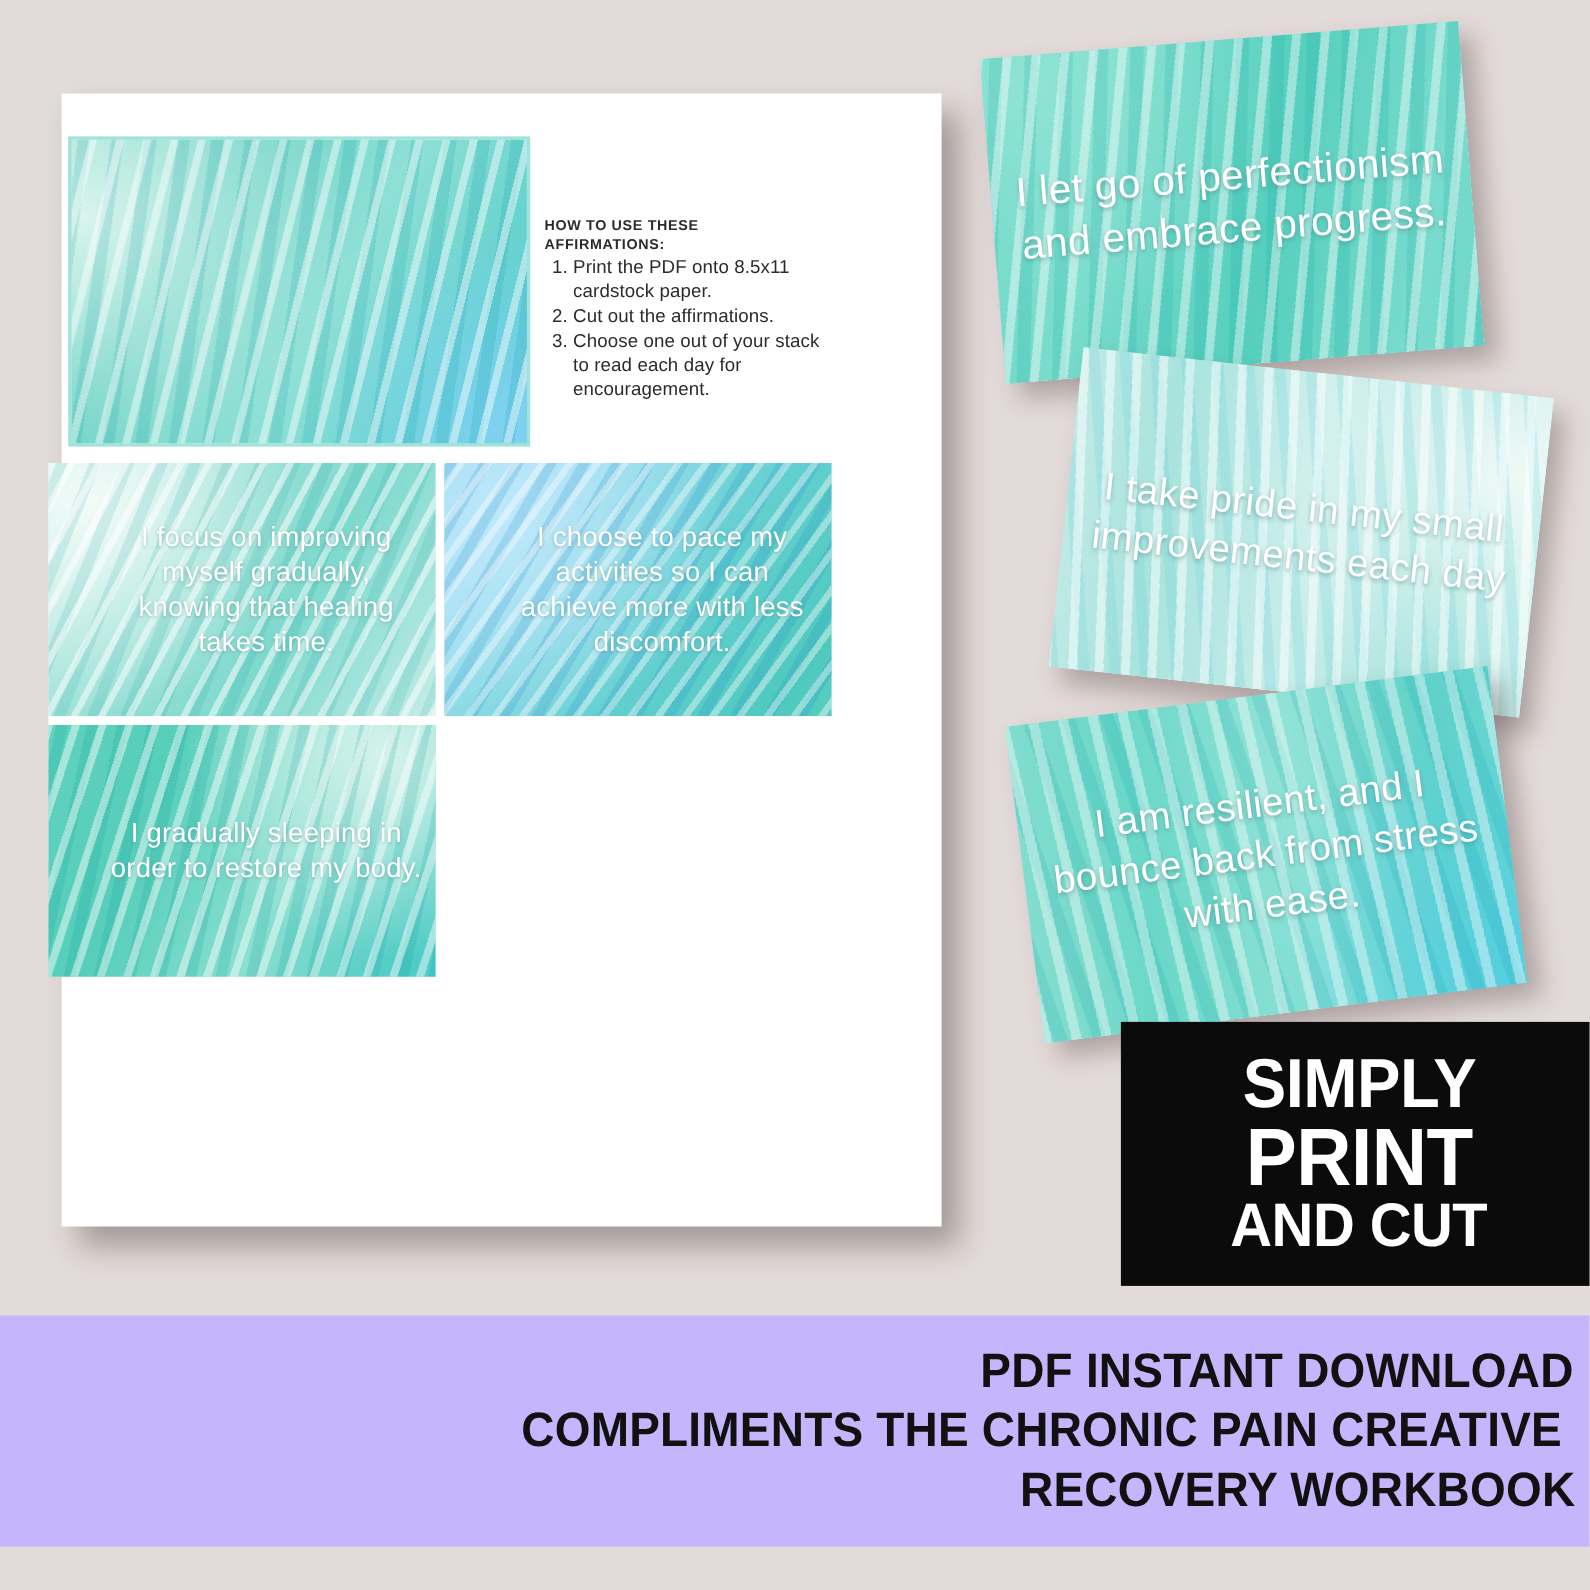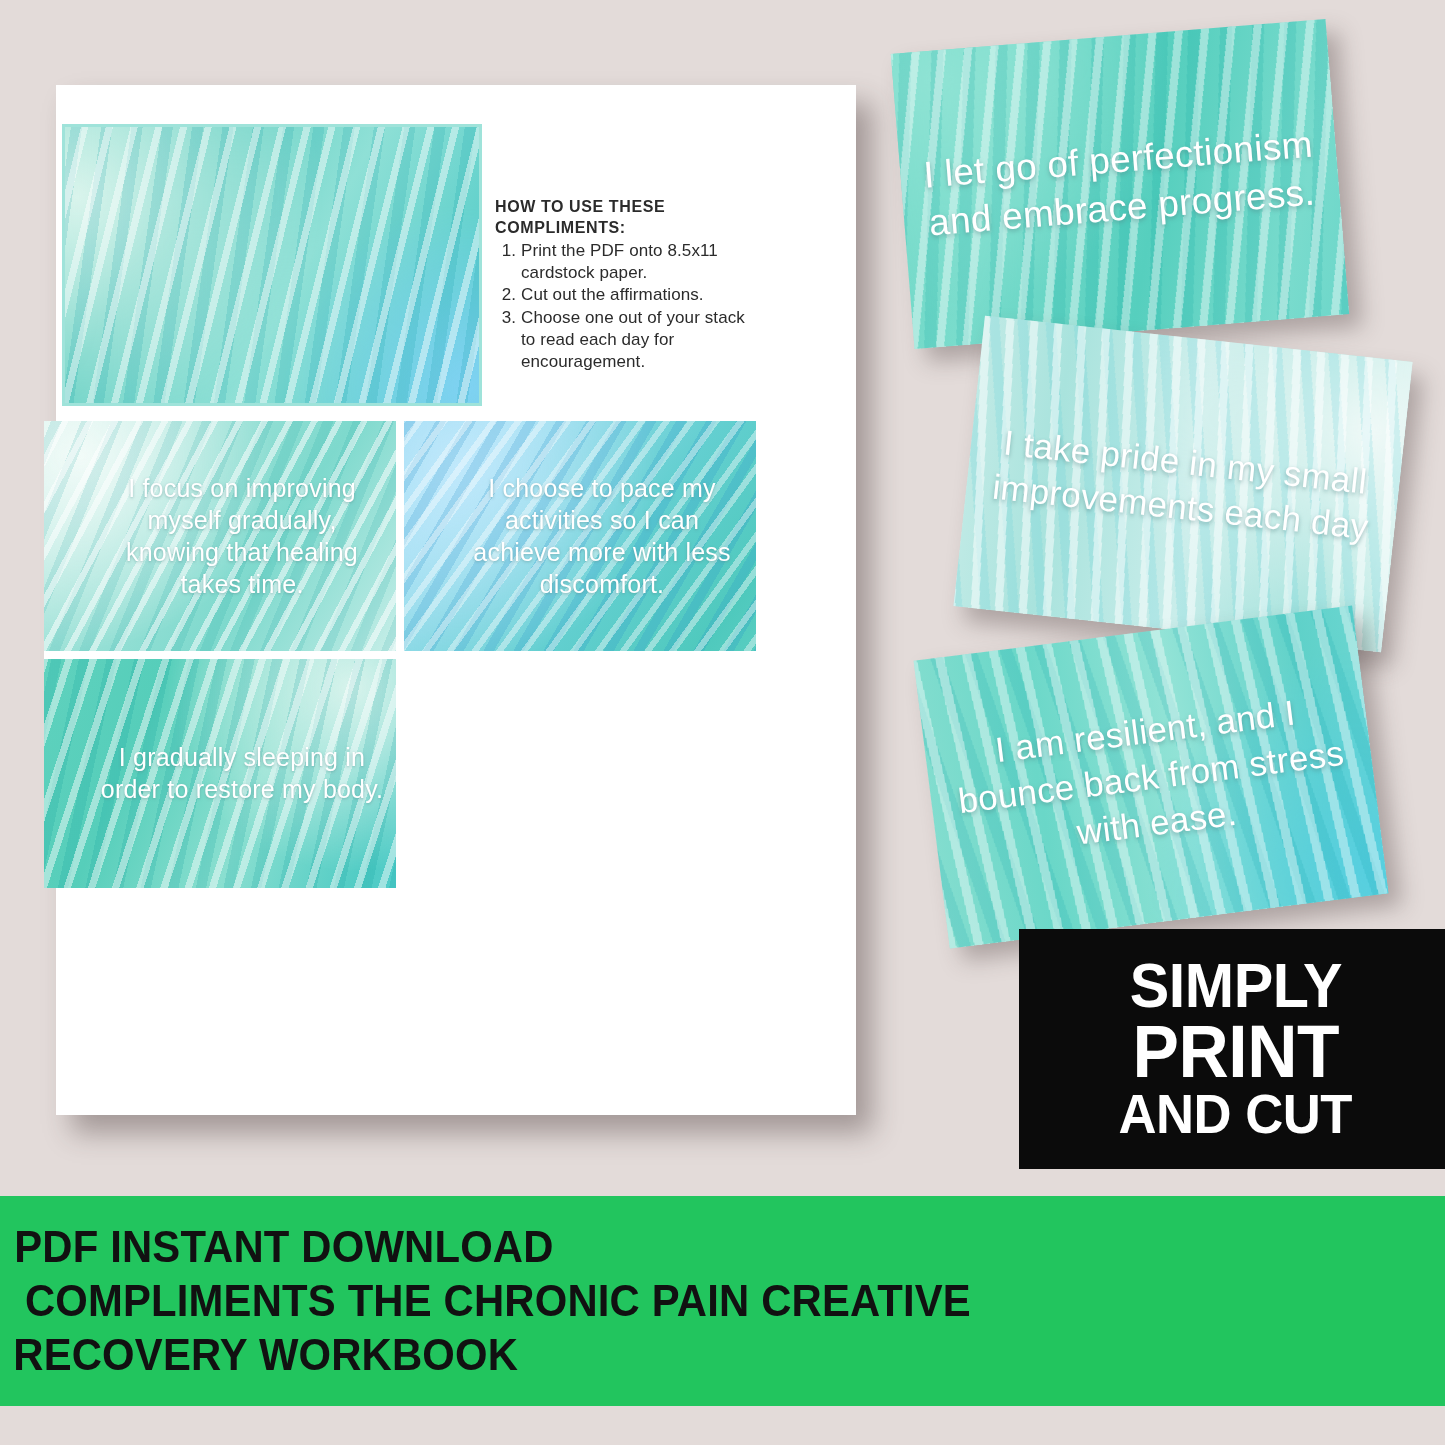--- a/index.html
+++ b/index.html
@@ -66,21 +66,21 @@
 
   
   .instructions {
     position: absolute;
     left: 495px;
     top: 196px;
     width: 250px;
     color: #2b2b2b;
   }
   .instr-title {
-    font-size: 16px;
+    font-size: 13px;
     font-weight: 700;
     letter-spacing: 0.6px;
     line-height: 1.32;
     margin-bottom: 2px;
   }
   .instr-list {
     list-style: decimal;
     padding-left: 26px;
     font-size: 17px;
     line-height: 1.30;
@@ -235,24 +235,24 @@
   .badge-l2 { font-size: 74px; }
   .badge-l3 { font-size: 56px; }
 
   
   .caption {
     position: absolute;
     left: 0;
     top: 1196px;
     width: 1445px;
     height: 210px;
-    background: #22c55e;
+    background: #c4b5fd;
     display: flex;
     flex-direction: column;
-    align-items: flex-start;
+    align-items: flex-end;
     justify-content: center;
     gap: 4px;
   }
   .caption div {
     color: #111111;
     font-weight: 700;
     letter-spacing: 0.2px;
     line-height: 1.14;
     text-align: center;
     transform: scaleX(0.95);
@@ -276,21 +276,21 @@
         <span>Affirmations</span><br>
         <span>for Healing</span><br>
         <span>Chronic Pain</span>
       </div>
     </div>
   </div>
 
   <div class="instructions">
     <div class="instr-title">
       <span>HOW TO USE THESE</span><br>
-      <span>COMPLIMENTS:</span>
+      <span>AFFIRMATIONS:</span>
     </div>
     <ol class="instr-list">
       <li>Print the PDF onto 8.5x11 cardstock paper.</li>
       <li>Cut out the affirmations.</li>
       <li>Choose one out of your stack to read each day for encouragement.</li>
     </ol>
   </div>
 
   <div class="grid">
     <div class="gcard">

